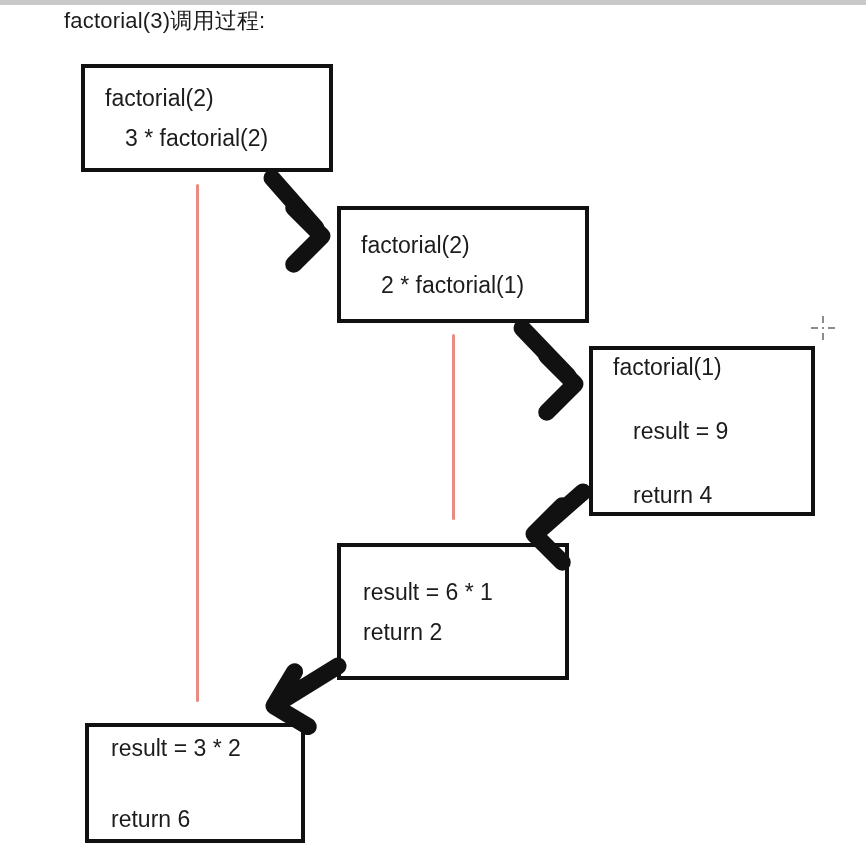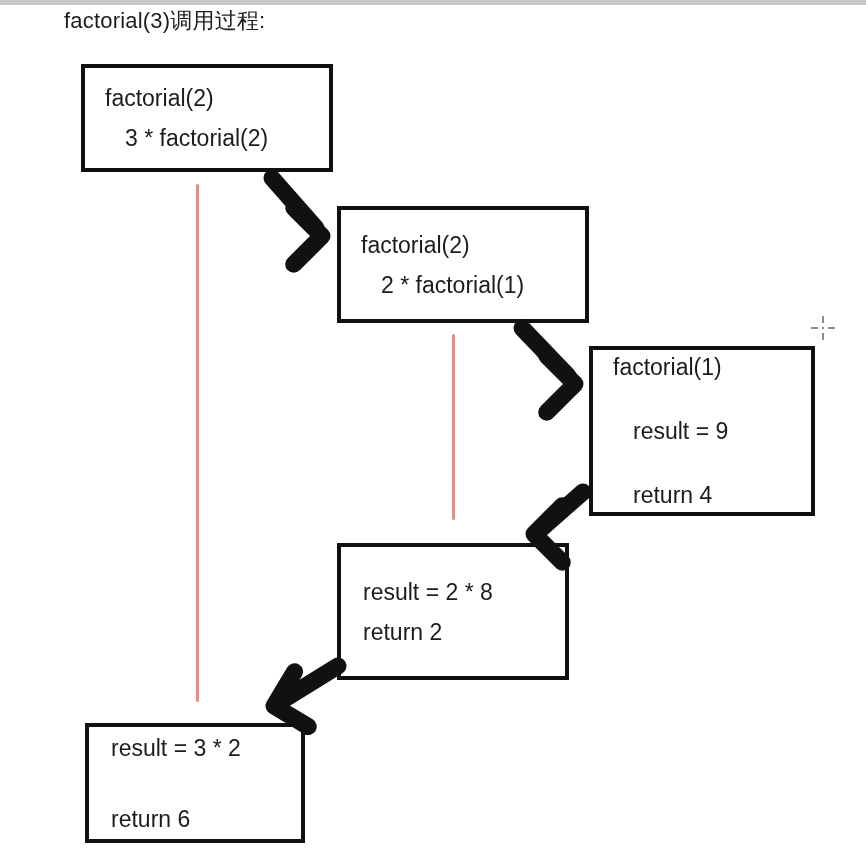--- a/index.html
+++ b/index.html
@@ -128,21 +128,21 @@
     <div class="frame-line indent-2">2 * factorial(1)</div>
   </div>
 
   <div class="frame-box" id="box-factorial-1">
     <div class="frame-line pad-left">factorial(1)</div>
     <div class="frame-line indent-2">result = 9</div>
     <div class="frame-line indent-2">return 4</div>
   </div>
 
   <div class="frame-box" id="box-result-2">
-    <div class="frame-line indent-1">result = 2 * 8</div>
+    <div class="frame-line indent-1">result = 6 * 1</div>
     <div class="frame-line indent-1">return 2</div>
   </div>
 
   <div class="frame-box" id="box-result-6">
     <div class="frame-line indent-1">result = 3 * 2</div>
     <div class="frame-line indent-1">return 6</div>
   </div>
 
   <svg id="arrow-layer" viewBox="0 0 866 862" xmlns="http://www.w3.org/2000/svg">
 

